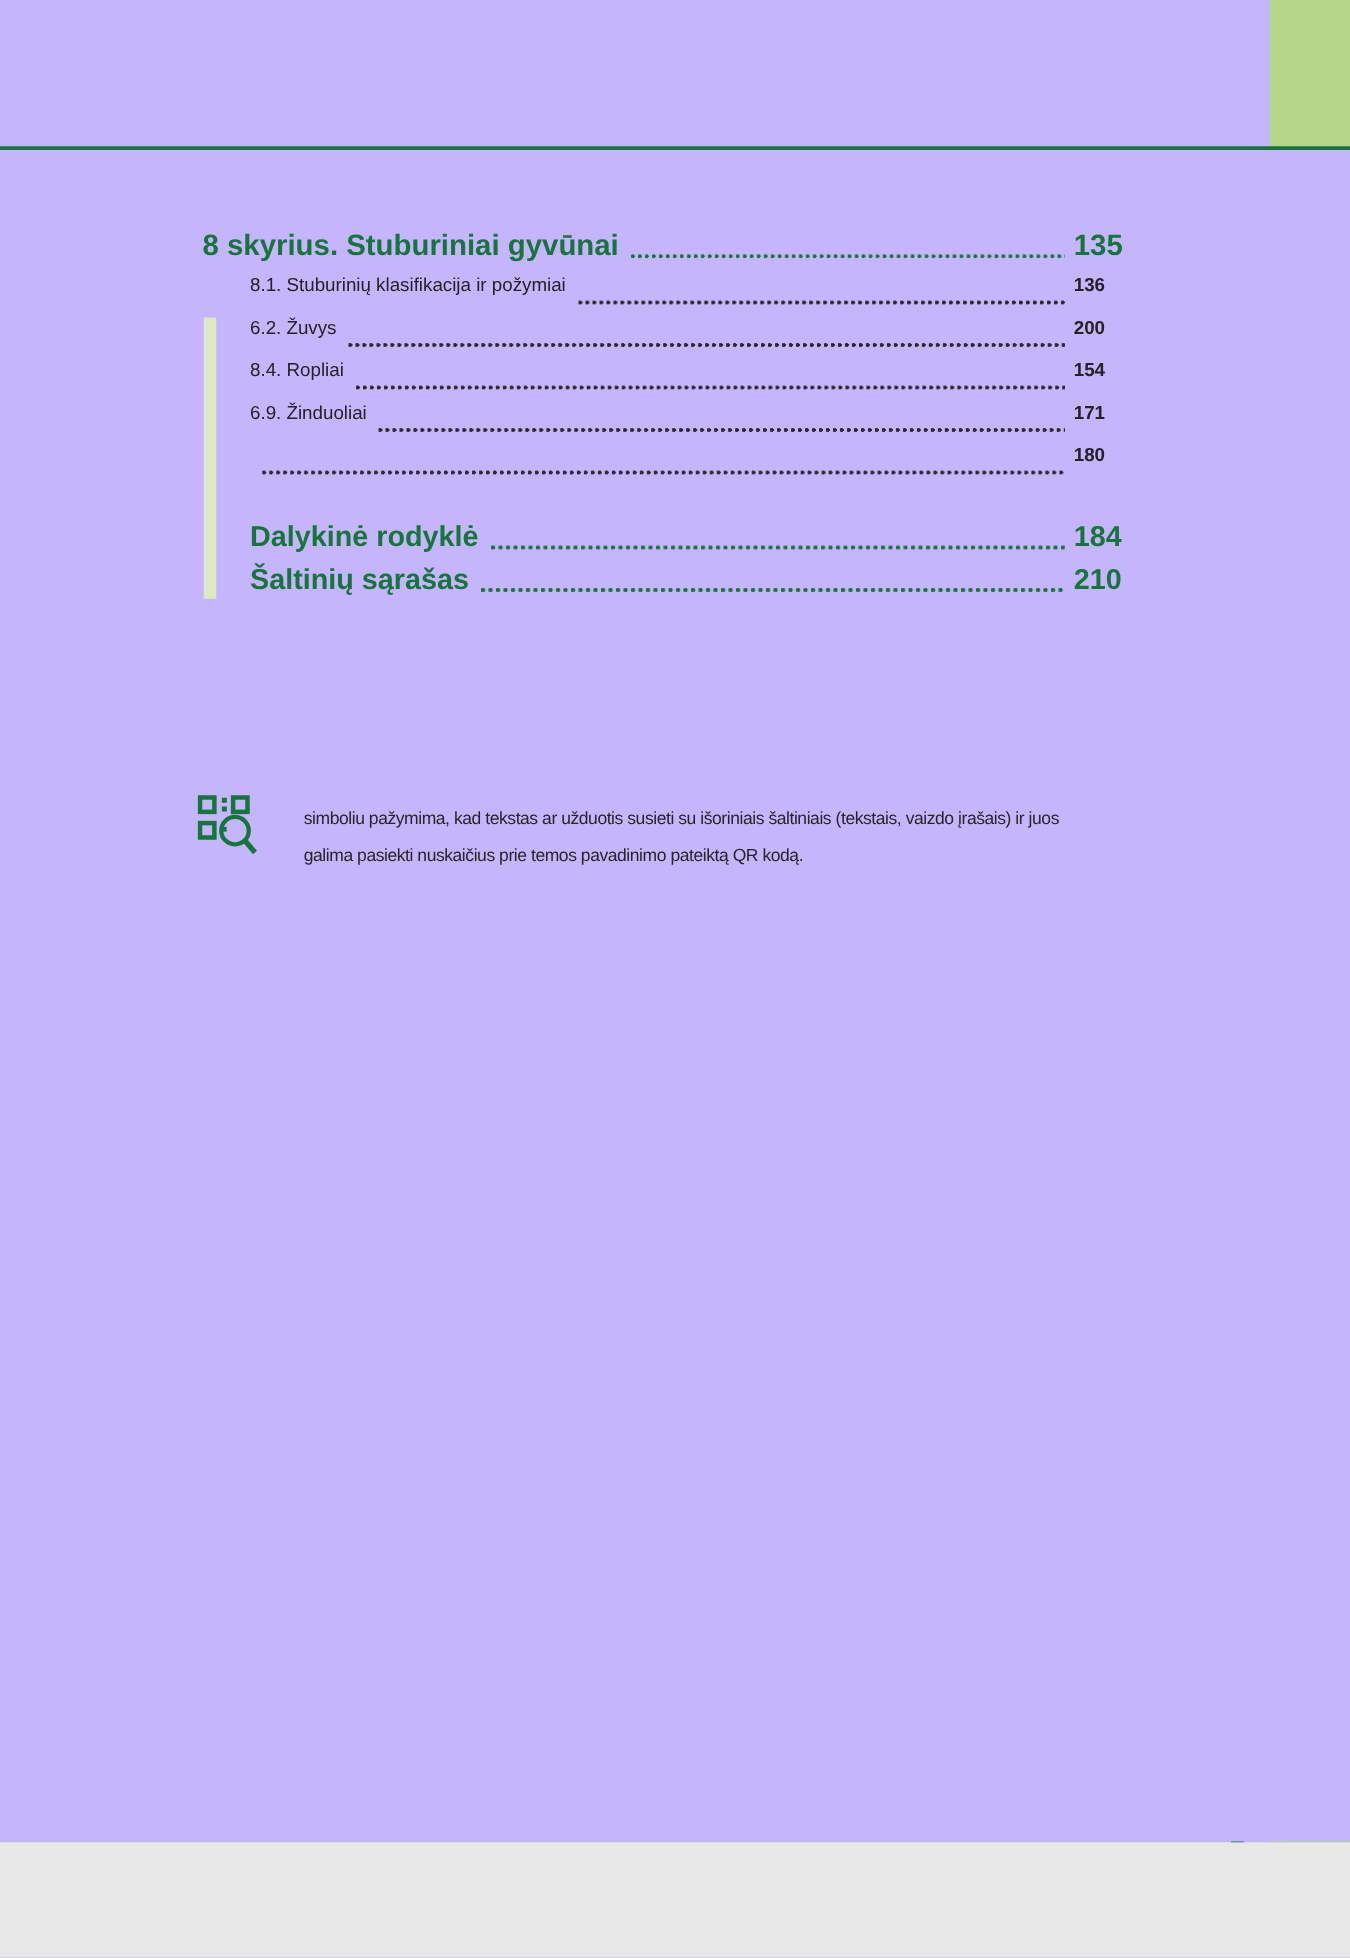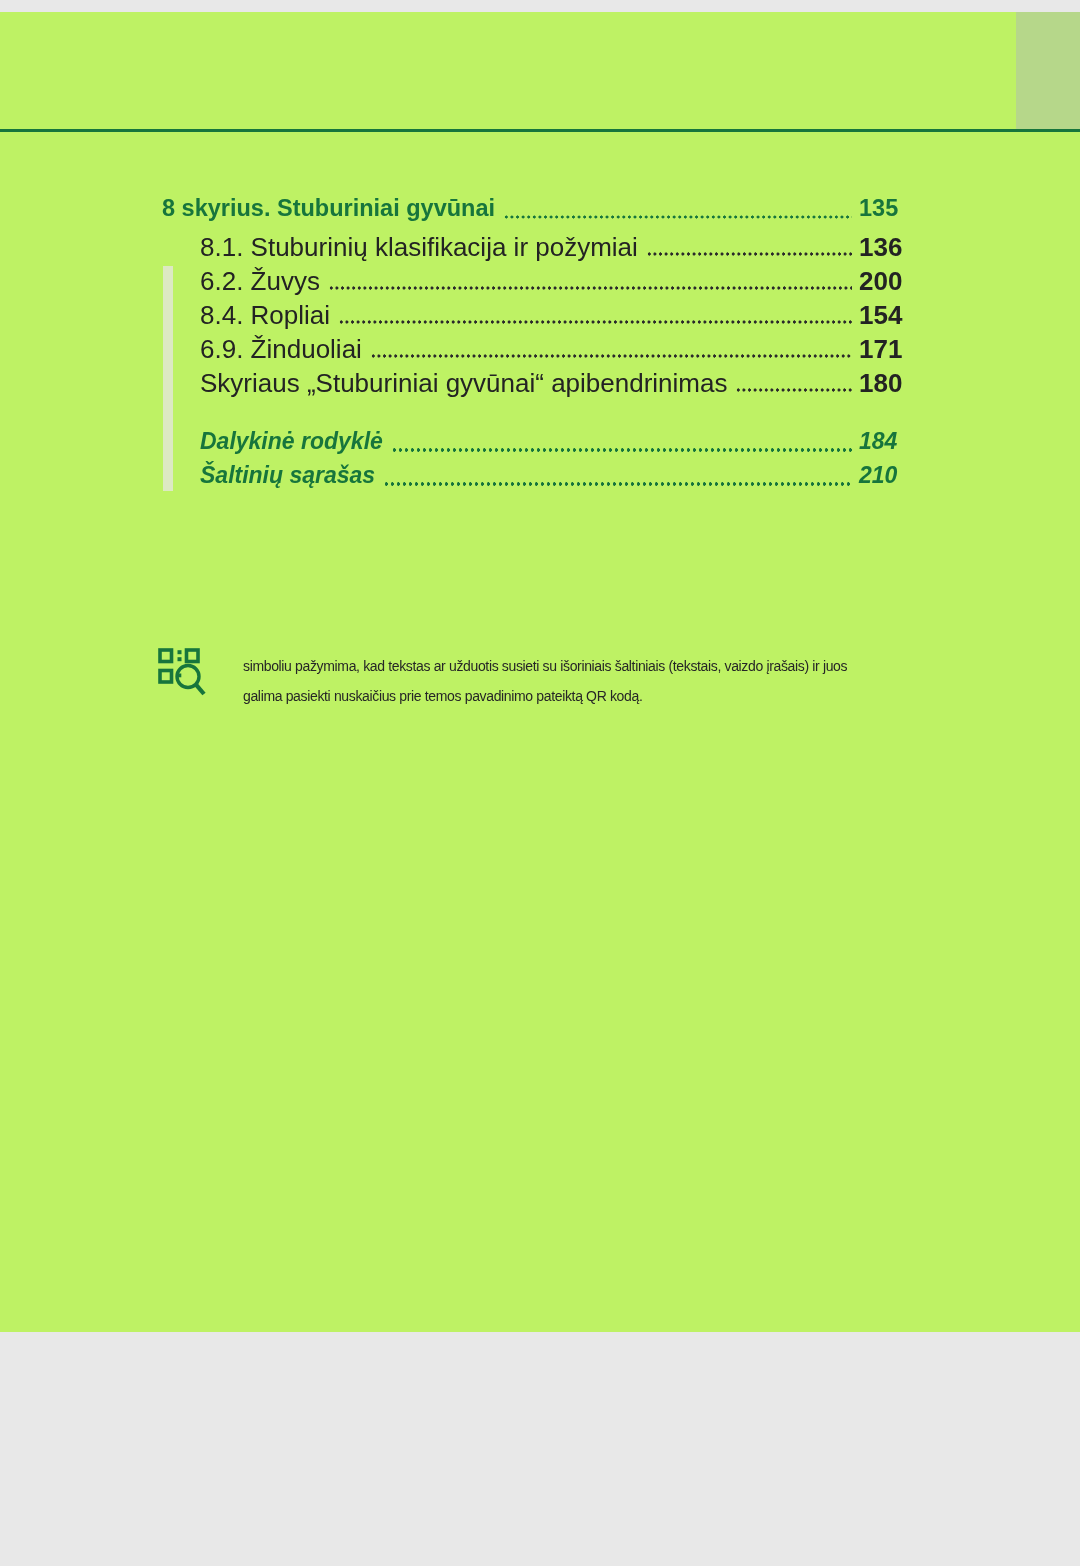--- a/index.html
+++ b/index.html
@@ -2,24 +2,24 @@
 <html><head>
 <meta charset="utf-8">
 <style>
   * { margin: 0; padding: 0; box-sizing: border-box; }
   html, body { background: #e8e8e8; }
   body { font-family: "Liberation Sans", "DejaVu Sans", sans-serif; }
 
   .page {
     position: relative;
     width: 1080px;
-    height: 1320px;
-    background: #bef264;
+    height: 1474px;
+    background: #c4b5fd;
     overflow: hidden;
-    margin: 12px auto;
+    margin: 0 auto;
   }
 
   
   .corner-block {
     position: absolute;
     top: 0; right: 0;
     width: 64px; height: 118px;
     background: #b6d78a;
   }
   .top-rule {
@@ -34,21 +34,21 @@
     position: absolute;
     left: 162px;
     top: 183px;
     width: 745px;
     color: #232323;
   }
   .row {
     display: flex;
     height: 34px;
     align-items: baseline;
-    font-size: 26px;
+    font-size: 15px;
   }
   .row .lbl { white-space: nowrap; }
   .row .leader {
     flex: 1;
     align-self: flex-end;
     height: 6px;
     margin: 0 7px 9px 9px;
     background-image: radial-gradient(circle at 2.2px 3px, #2a2a2a 1.45px, transparent 1.75px);
     background-size: 5.6px 6px;
     background-repeat: repeat-x;
@@ -79,21 +79,20 @@
     background: #dde9c3;
   }
   .extras {
     margin-top: 26px;
   }
   .extras .row {
     font-size: 23px;
     font-weight: bold;
     color: #17753c;
     padding-left: 38px;
-    font-style: italic;
   }
   .extras .row .leader {
     background-image: radial-gradient(circle at 2.4px 3px, #17753c 1.6px, transparent 1.9px);
     background-size: 6px 6px;
   }
 
   
   .note {
     position: absolute;
     left: 158px;
@@ -164,21 +163,20 @@
         <span class="lbl">8.4. Ropliai</span>
         <span class="leader"></span>
         <span class="pg">154</span>
       </div>
       <div class="row">
         <span class="lbl">6.9. Žinduoliai</span>
         <span class="leader"></span>
         <span class="pg">171</span>
       </div>
       <div class="row">
-        <span class="lbl">Skyriaus „Stuburiniai gyvūnai“ apibendrinimas</span>
         <span class="leader"></span>
         <span class="pg">180</span>
       </div>
     </div>
 
     <div class="extras">
       <div class="row">
         <span class="lbl">Dalykinė rodyklė</span>
         <span class="leader"></span>
         <span class="pg">184</span>

